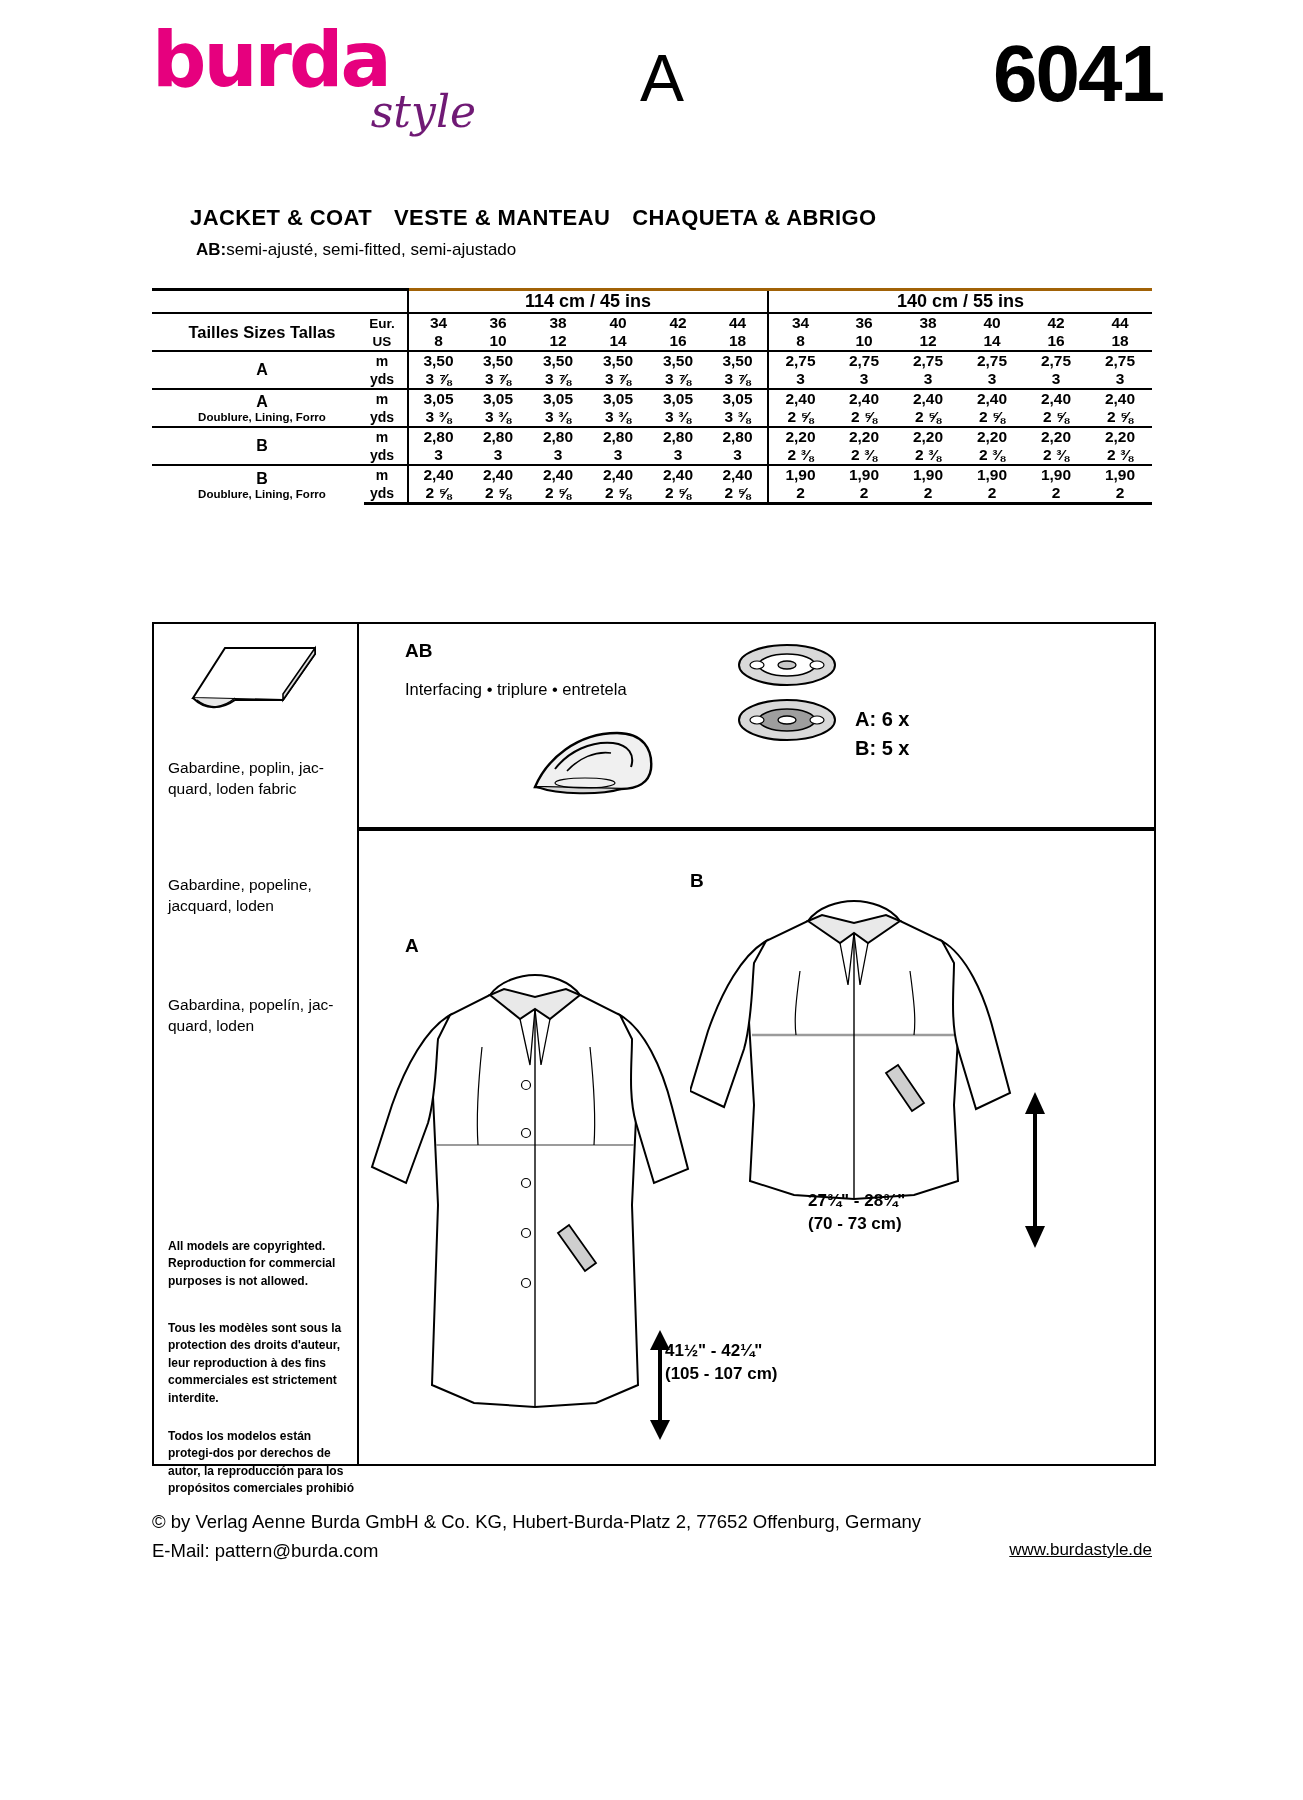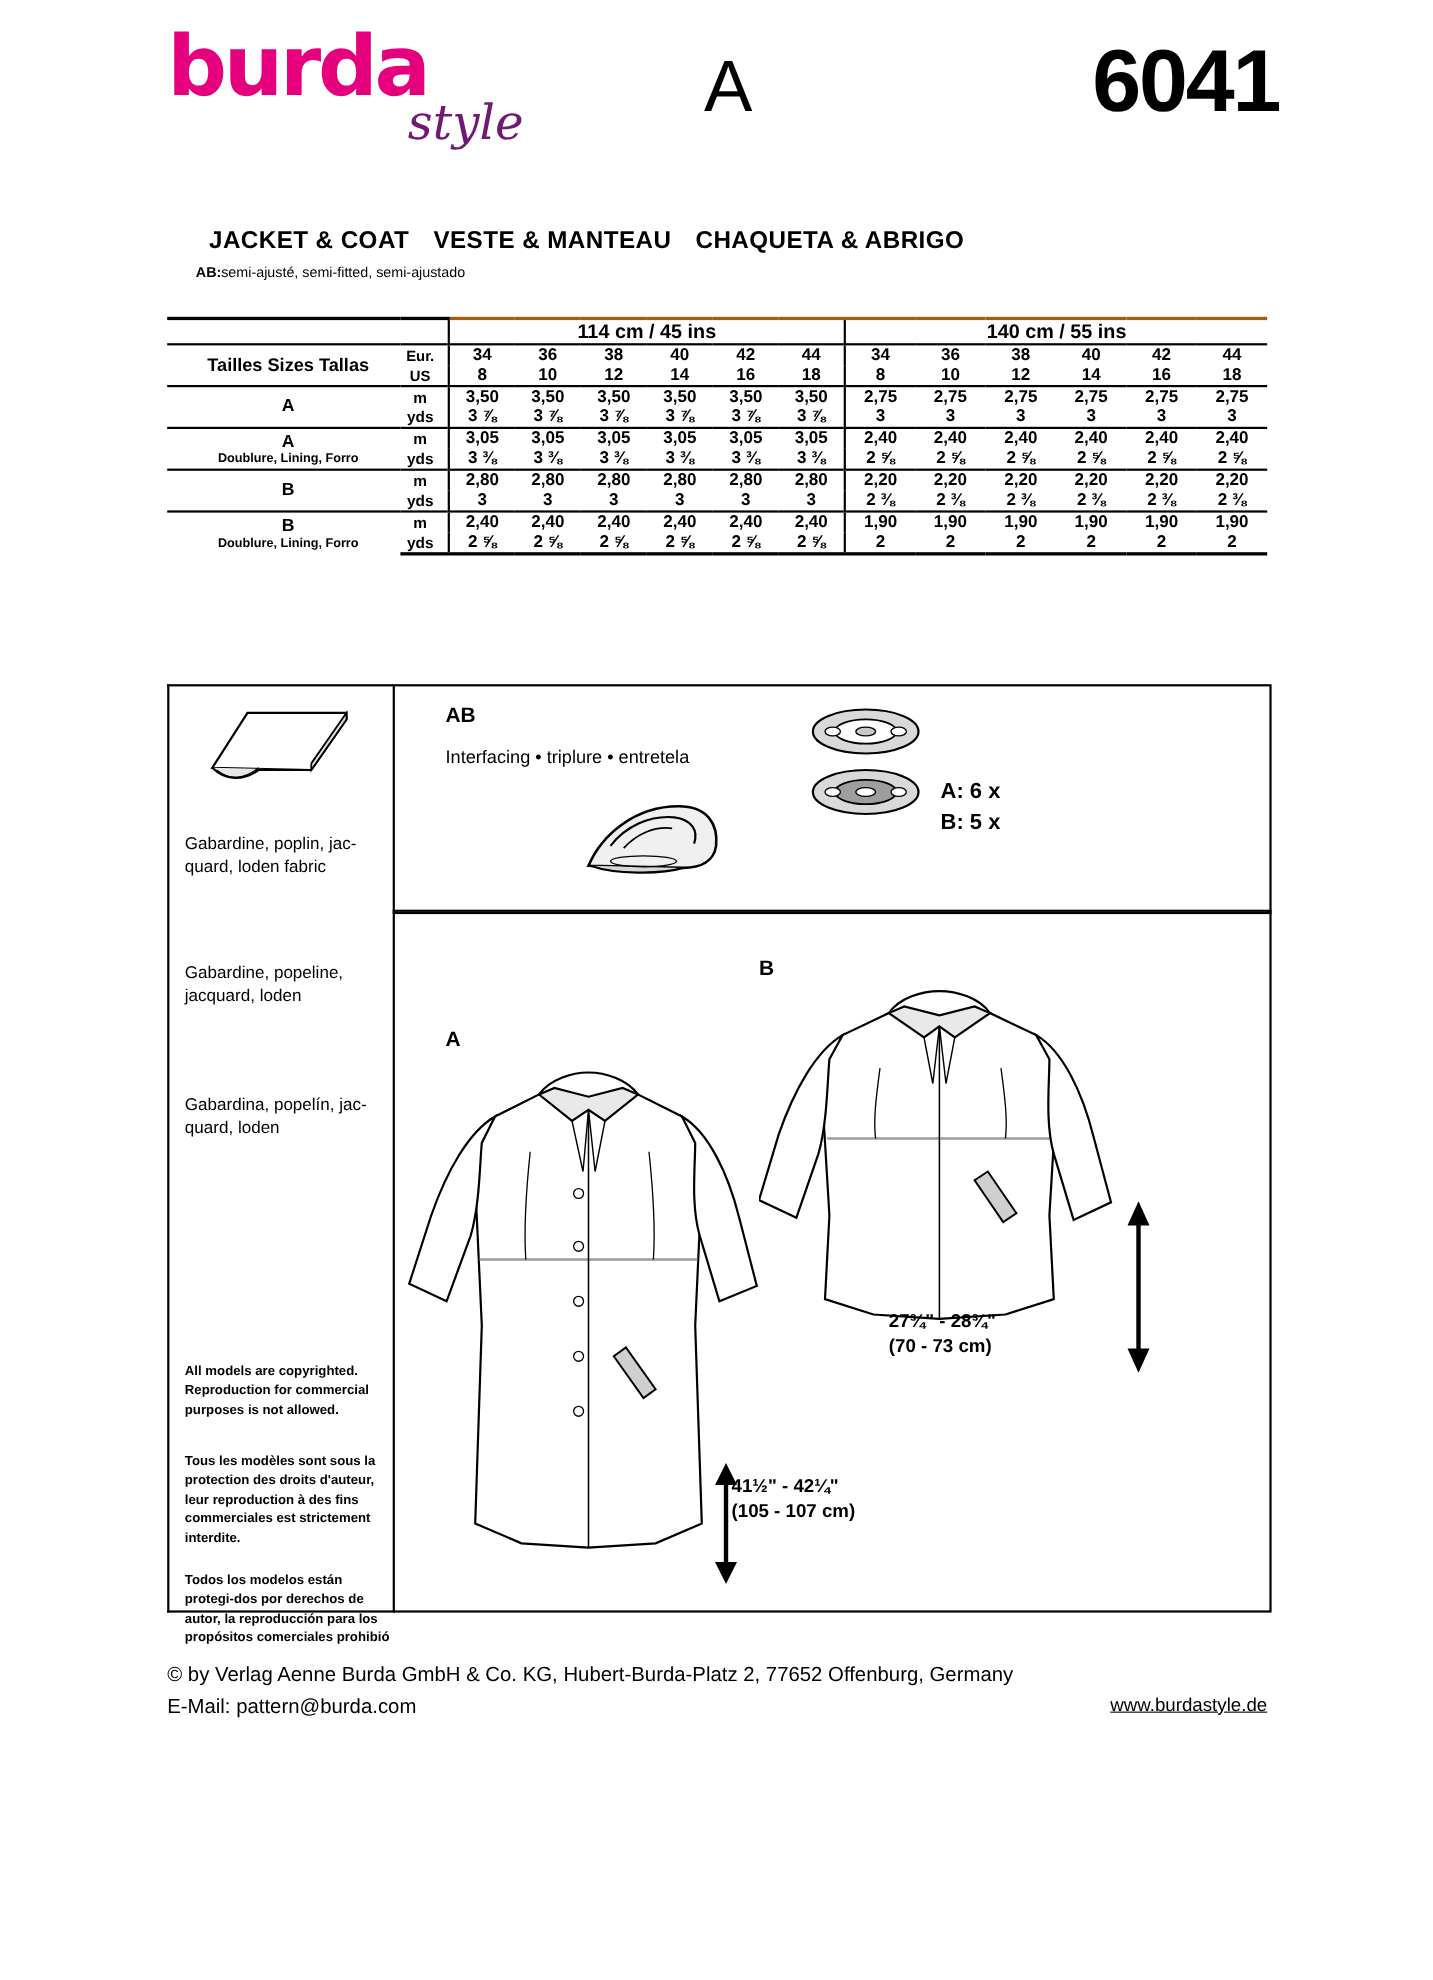--- a/index.html
+++ b/index.html
@@ -9,21 +9,21 @@
   
   .brand{position:absolute;left:152px;top:22px;width:330px;}
   .brand-burda{font-family:"DejaVu Sans",sans-serif;font-weight:bold;font-size:76px;color:#e6007e;letter-spacing:-3px;line-height:1;}
   .brand-style{font-family:"DejaVu Serif",serif;font-style:italic;font-size:44px;color:#701a75;text-align:right;margin-top:-12px;padding-right:6px;}
   .letter-A{position:absolute;left:640px;top:40px;font-family:"Liberation Sans",sans-serif;font-size:66px;font-weight:400;}
   .pattern-num{position:absolute;right:140px;top:28px;font-family:"Liberation Sans",sans-serif;font-size:80px;font-weight:bold;letter-spacing:-2px;}
 
   
   .title-line{position:absolute;left:190px;top:205px;font-size:22px;font-weight:bold;letter-spacing:.4px;}
   .title-line span{margin-right:22px;}
-  .subtitle{position:absolute;left:178px;top:240px;font-size:13px;text-align:right;}
+  .subtitle{position:absolute;left:196px;top:240px;font-size:17px;text-align:right;}
   .subtitle b{font-weight:bold;}
 
   
   .tablewrap{position:absolute;left:152px;top:288px;width:1000px;}
   table.sizes{border-collapse:collapse;width:1000px;font-size:15.5px;}
   table.sizes td,table.sizes th{padding:0;text-align:center;font-weight:bold;}
   .lbl{text-align:center;padding-left:8px !important;font-size:16px;}
   .lbl small{display:block;font-size:11.5px;font-weight:bold;letter-spacing:0;}
   .unit{font-size:14px;text-align:right;padding-right:7px !important;}
   .hdr-w{font-size:18px;font-weight:bold;padding:7px 0;}

